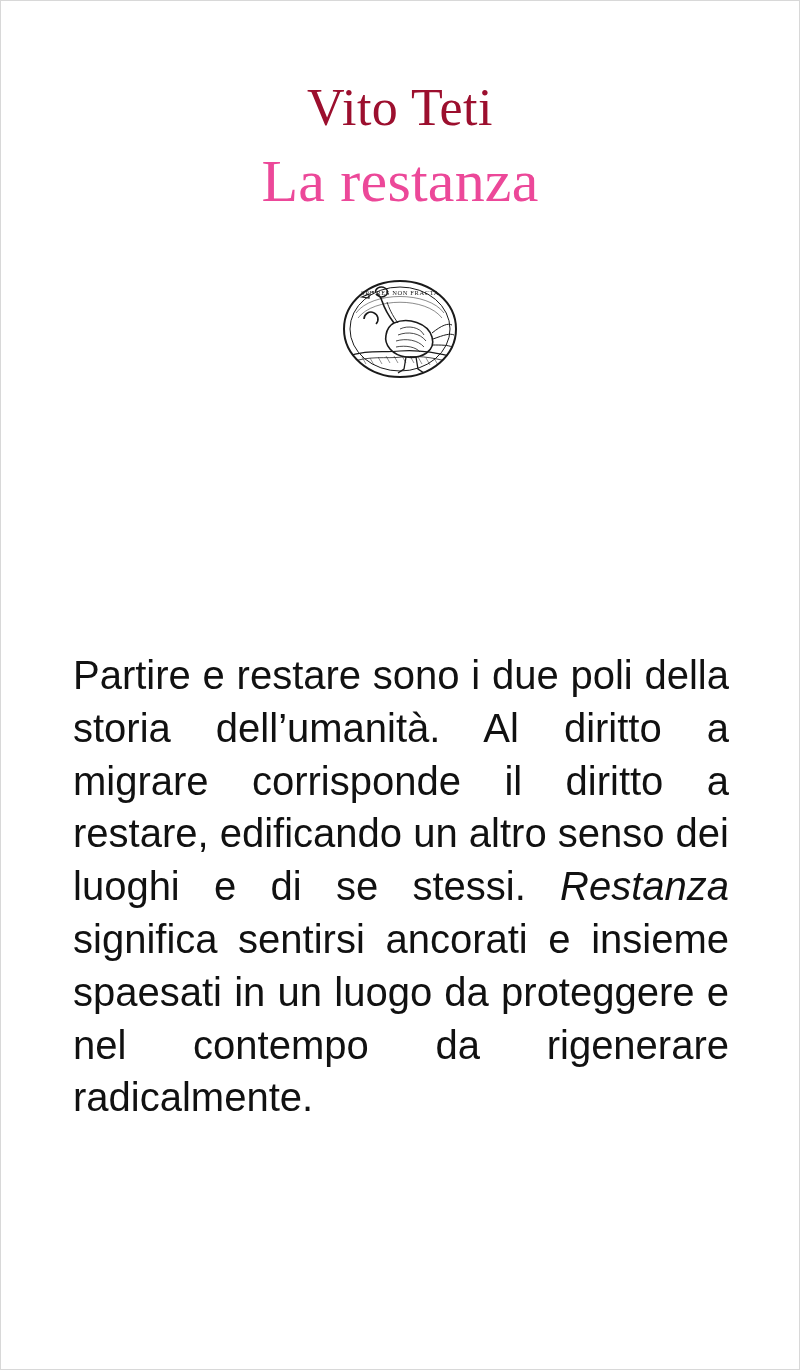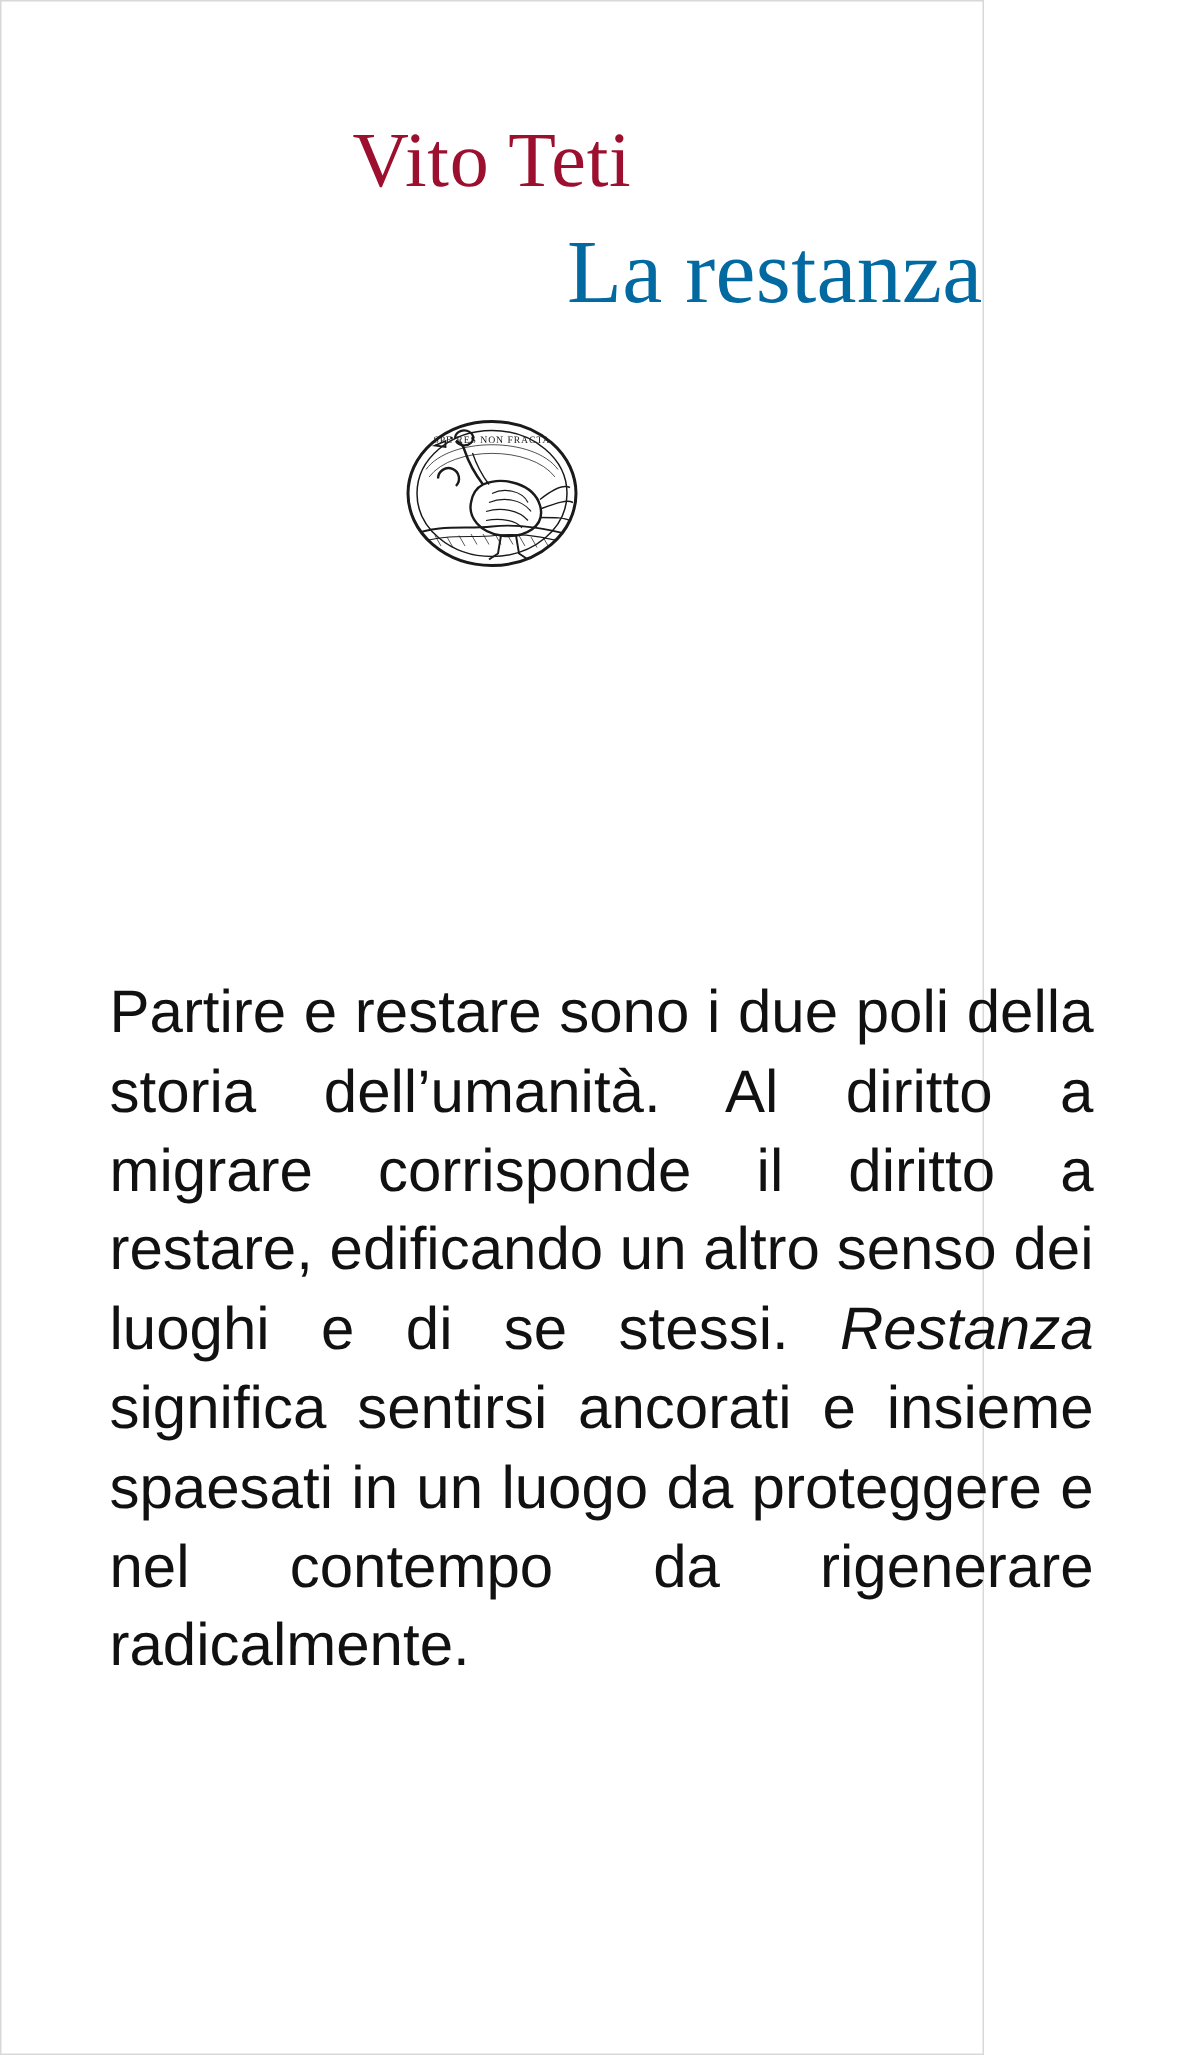--- a/index.html
+++ b/index.html
@@ -9,21 +9,21 @@
   }
   body {
     width: 800px;
     height: 1370px;
     font-family: "Liberation Serif", serif;
     color: #111111;
     overflow: hidden;
   }
   .cover {
     position: relative;
-    width: 656px;
+    width: 800px;
     height: 1370px;
     background: #ffffff;
     box-sizing: border-box;
     border: 1px solid #d8d8d8;
   }
   .author {
     position: absolute;
     top: 78px;
     left: 0;
     width: 100%;
@@ -32,24 +32,24 @@
     line-height: 1.1;
     color: #9c0f2e;
     font-family: "Liberation Serif", serif;
     letter-spacing: 0.5px;
   }
   .title {
     position: absolute;
     top: 147px;
     left: 0;
     width: 100%;
-    text-align: right;
+    text-align: center;
     font-size: 60px;
     line-height: 1.12;
-    color: #0369a1;
+    color: #ec4899;
     font-family: "Liberation Serif", serif;
     letter-spacing: 0.2px;
   }
   .logo {
     position: absolute;
     top: 272px;
     left: 50%;
     transform: translateX(-50%);
     width: 128px;
     height: 112px;

